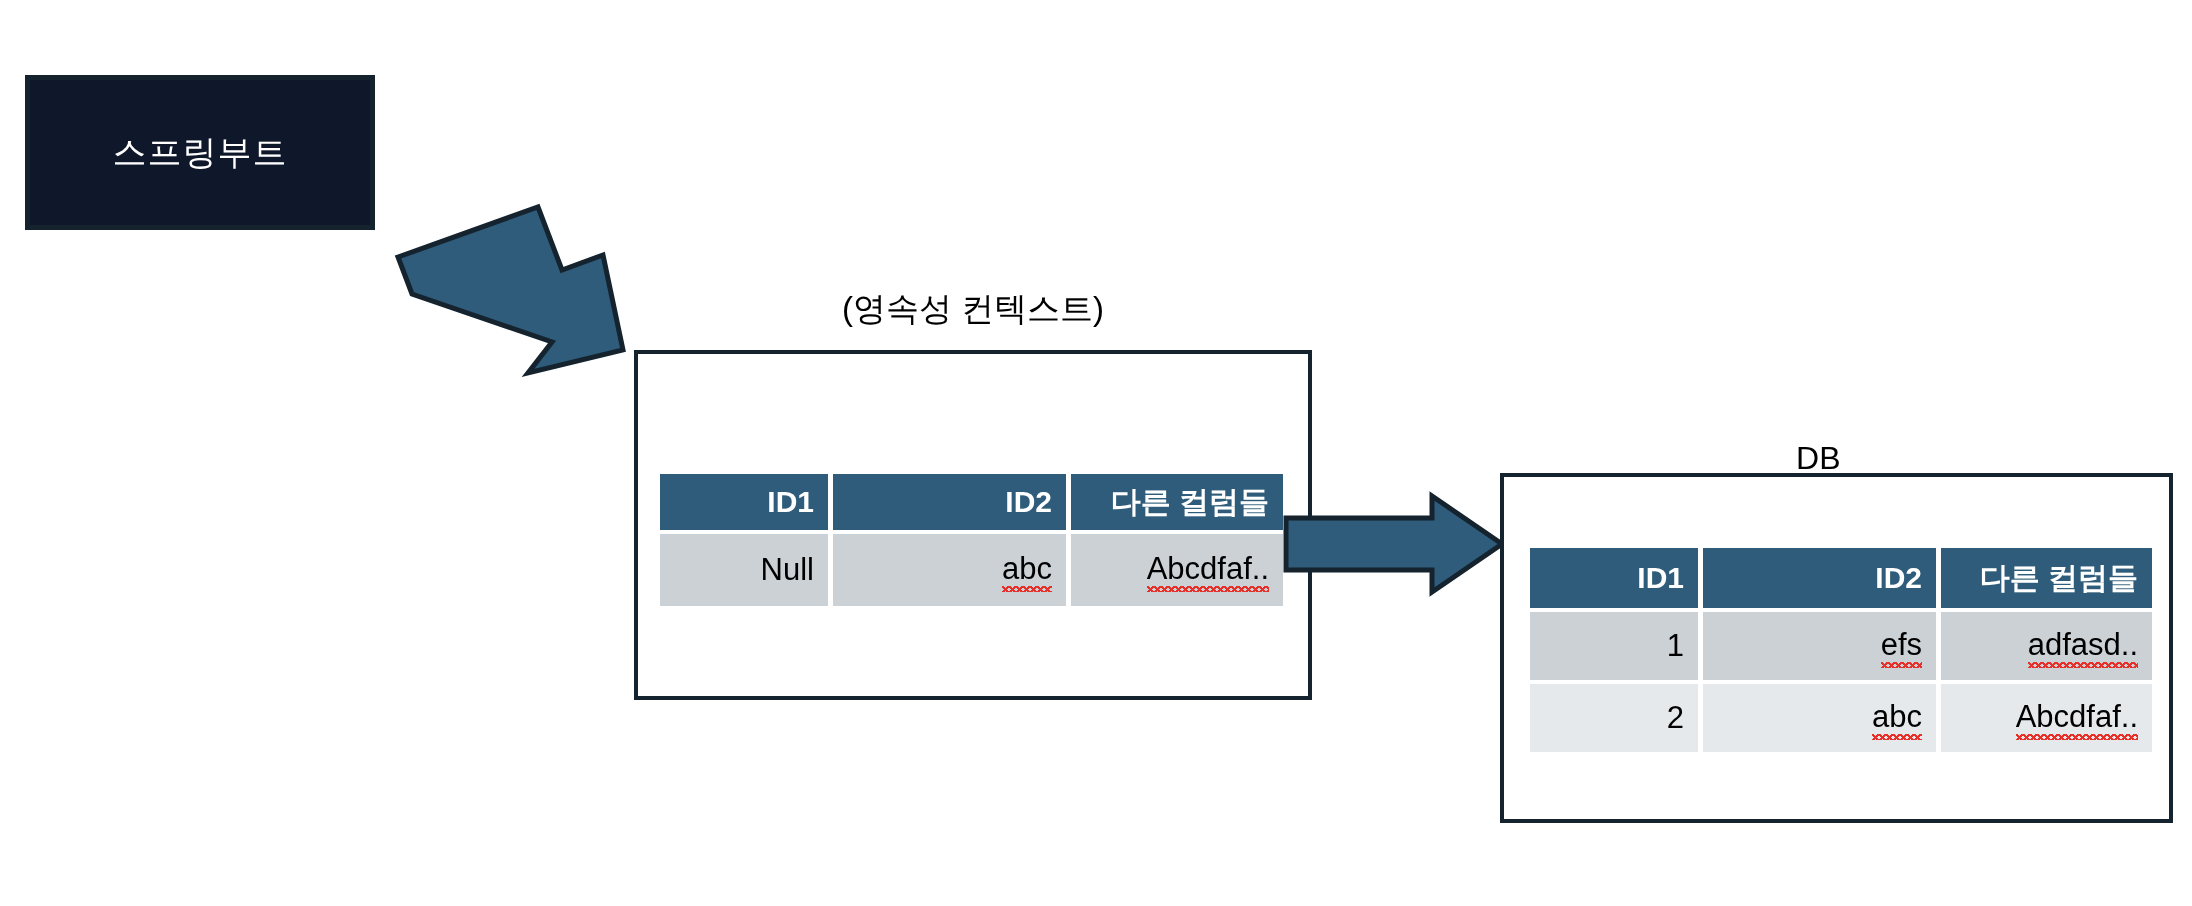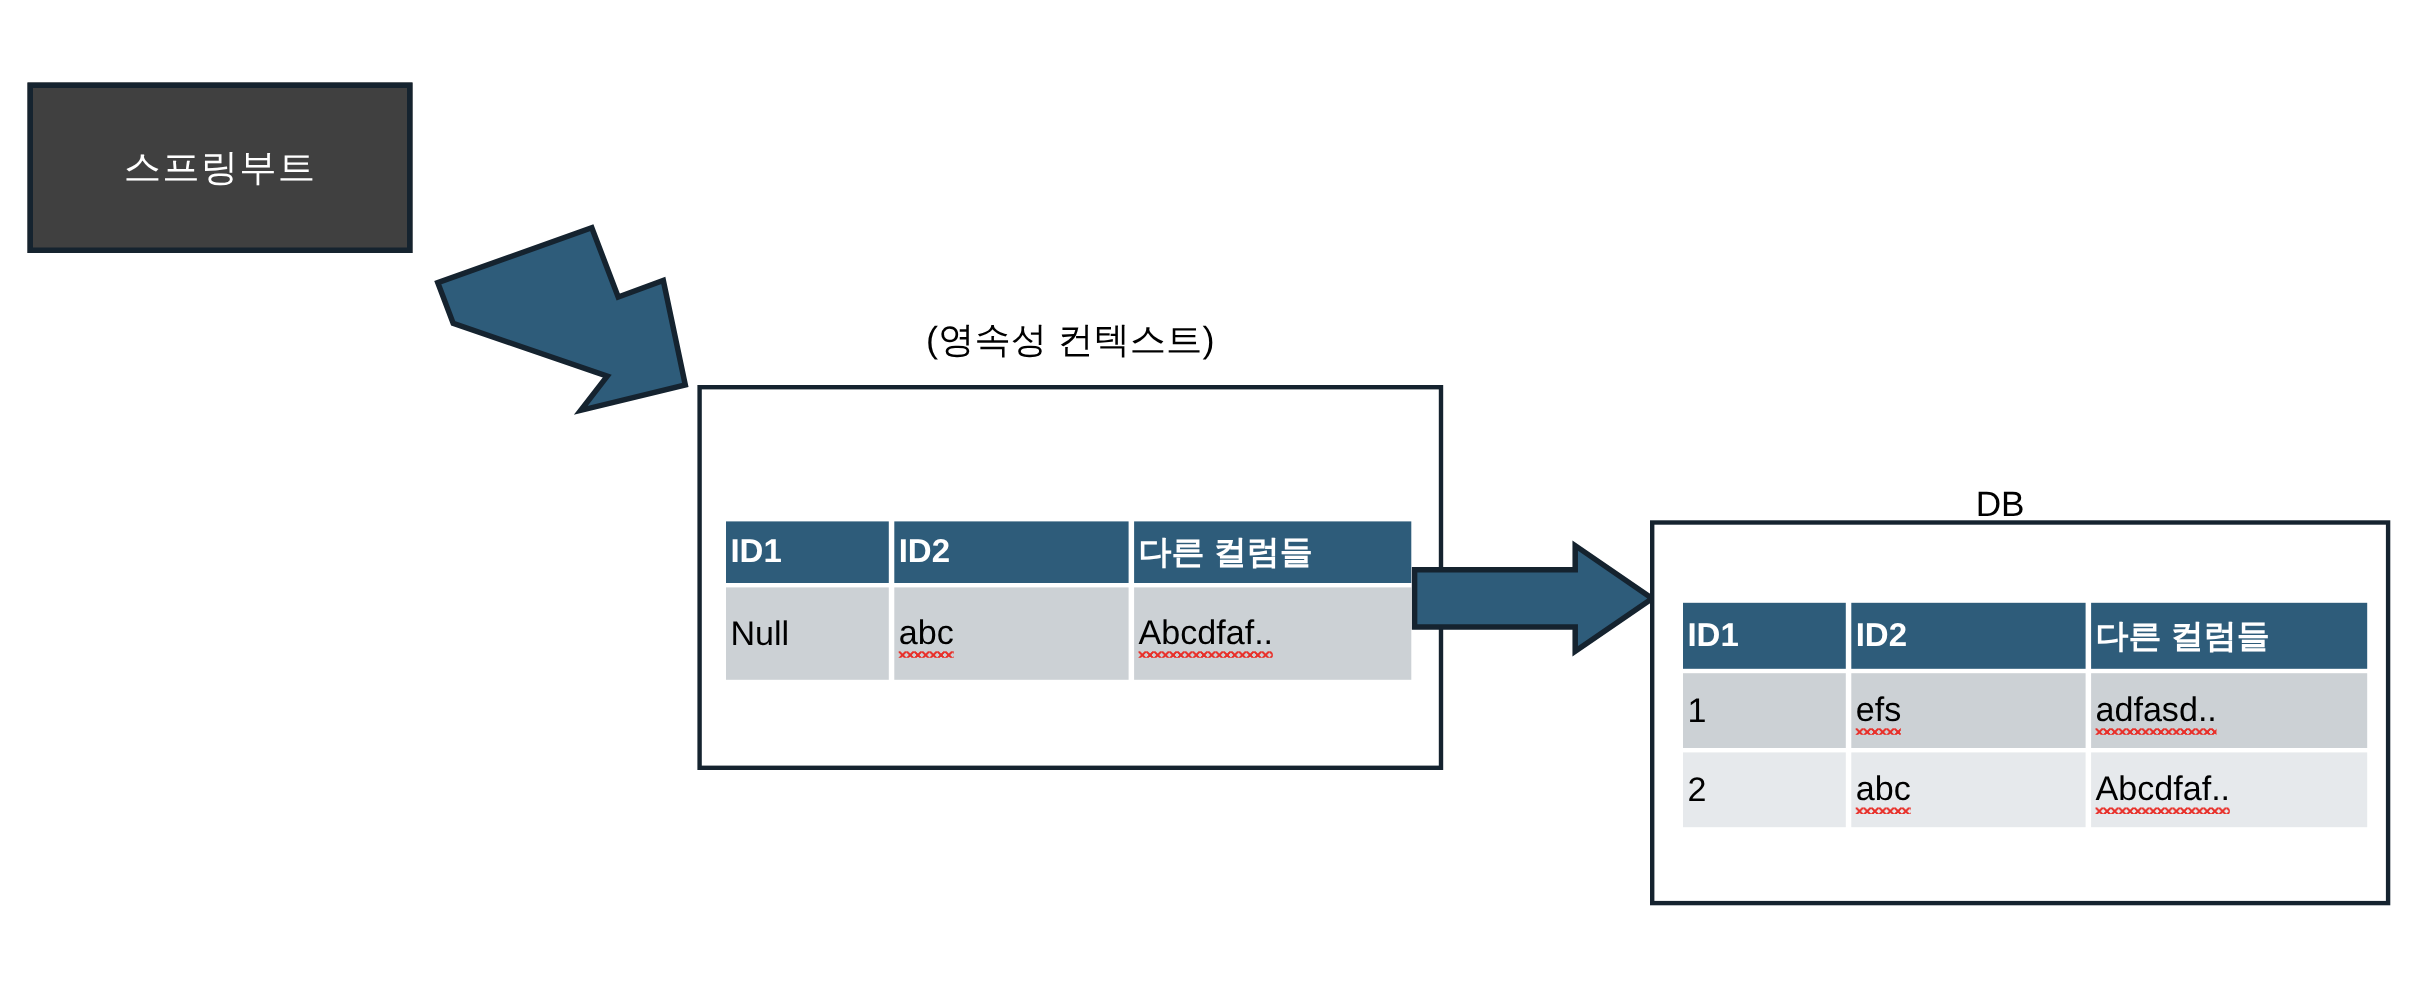--- a/index.html
+++ b/index.html
@@ -18,21 +18,21 @@
     overflow: hidden;
   }
 
   
   .springboot-box {
     position: absolute;
     left: 25px;
     top: 75px;
     width: 350px;
     height: 155px;
-    background: #404040;
+    background: #0f172a;
     border: 5px solid #15232F;
     box-sizing: border-box;
     display: flex;
     align-items: center;
     justify-content: center;
   }
   .springboot-label {
     color: #ffffff;
     font-size: 34px;
     letter-spacing: 1px;
@@ -82,22 +82,22 @@
 
   
   .data-table {
     position: absolute;
     border-collapse: separate;
     border-spacing: 5px 4px;
     table-layout: fixed;
   }
   .data-table th,
   .data-table td {
-    padding: 0 4px;
-    text-align: left;
+    padding: 0 14px;
+    text-align: right;
     vertical-align: middle;
     font-weight: normal;
     overflow: visible;
     white-space: nowrap;
   }
   .data-table th {
     background: #2E5C7A;
     color: #ffffff;
     font-weight: bold;
     font-size: 30px;
@@ -107,21 +107,21 @@
     font-size: 31px;
   }
 
   
   .em-table {
     left: 655px;
     top: 470px;
     width: 633px;
   }
   .em-table th { height: 56px; }
-  .em-table td { height: 84px; background: #CCD1D5; }
+  .em-table td { height: 72px; background: #CCD1D5; }
 
   
   .db-table {
     left: 1525px;
     top: 544px;
     width: 632px;
   }
   .db-table th { height: 60px; }
   .db-table tr.row-a td { height: 68px; background: #CCD1D5; }
   .db-table tr.row-b td { height: 68px; background: #E6E9EC; }

